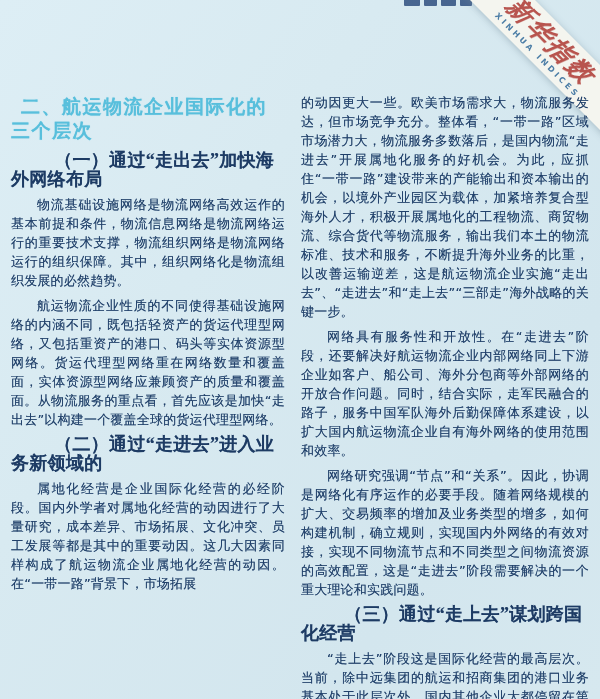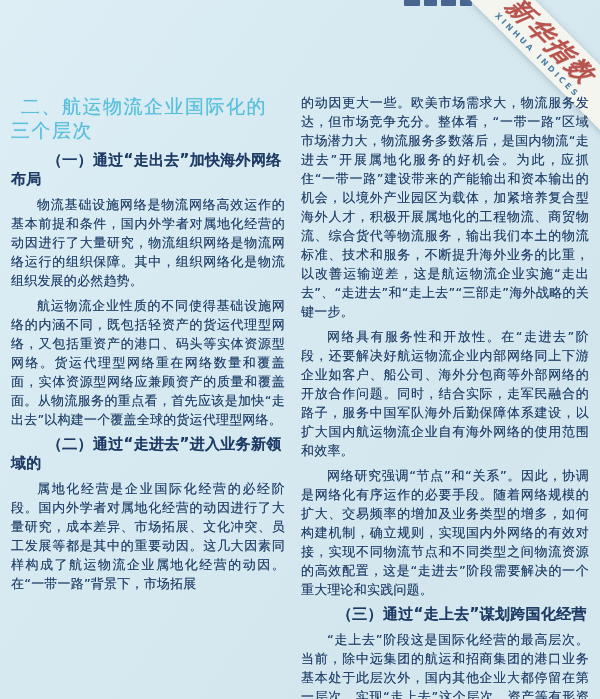--- a/index.html
+++ b/index.html
@@ -57,27 +57,27 @@
   
   .columns {
     position: absolute; top: 93px; left: 11px; width: 578px;
     display: flex; gap: 16px;
     color: #20406a;
     text-shadow: 0 0 0.6px rgba(32, 64, 106, 0.55);
   }
   .col-left  { width: 274px; flex: 0 0 auto; }
   .col-right { flex: 1; }
   .heading {
-    margin: 1px 0 9px; font-size: 19px; line-height: 24px; font-weight: normal;
+    margin: 1px 0 9px; font-size: 19px; line-height: 24px; font-weight: bold;
     color: #58bfdc; letter-spacing: 1.5px; text-indent: 10px;
     text-shadow: 0 0 0.7px rgba(88, 191, 220, 0.7);
   }
   .subhead {
-    margin: 5px 0 6px; font-size: 15px; line-height: 19px; font-weight: bold;
-    color: #1d3b64; text-indent: 2.4em; letter-spacing: 0.3px;
+    margin: 5px 0 6px; font-size: 18px; line-height: 19px; font-weight: bold;
+    color: #1d3b64; text-indent: 2.4em; letter-spacing: 0.3px; font-family: Liberation Serif, serif;
   }
   .para {
     margin: 0 0 6px; font-size: 13px; line-height: 19px;
     text-align: justify; text-indent: 2em; letter-spacing: 0.2px;
   }
   .para.cont { text-indent: 0; }
 </style>
 </head>
 <body>
 
@@ -97,21 +97,21 @@
       <div class="ribbon-cn">新华指数</div>
       <div class="ribbon-en">XINHUA INDICES</div>
     </div>
   </div>
 
   <div class="columns">
 
     <div class="col-left">
       <h1 class="heading">二、航运物流企业国际化的三个层次</h1>
       <h2 class="subhead">（一）通过“走出去”加快海外网络布局</h2>
-      <p class="para">物流基础设施网络是物流网络高效运作的基本前提和条件，国内外学者对属地化经营的动因进行了大量研究，物流组织网络是物流网络运行的组织保障。其中，组织网络化是物流组织发展的必然趋势。</p>
+      <p class="para">物流基础设施网络是物流网络高效运作的基本前提和条件，物流信息网络是物流网络运行的重要技术支撑，物流组织网络是物流网络运行的组织保障。其中，组织网络化是物流组织发展的必然趋势。</p>
       <p class="para">航运物流企业性质的不同使得基础设施网络的内涵不同，既包括轻资产的货运代理型网络，又包括重资产的港口、码头等实体资源型网络。货运代理型网络重在网络数量和覆盖面，实体资源型网络应兼顾资产的质量和覆盖面。从物流服务的重点看，首先应该是加快“走出去”以构建一个覆盖全球的货运代理型网络。</p>
       <h2 class="subhead">（二）通过“走进去”进入业务新领域的</h2>
       <p class="para">属地化经营是企业国际化经营的必经阶段。国内外学者对属地化经营的动因进行了大量研究，成本差异、市场拓展、文化冲突、员工发展等都是其中的重要动因。这几大因素同样构成了航运物流企业属地化经营的动因。在“一带一路”背景下，市场拓展</p>
     </div>
 
     <div class="col-right">
       <p class="para cont">的动因更大一些。欧美市场需求大，物流服务发达，但市场竞争充分。整体看，“一带一路”区域市场潜力大，物流服务多数落后，是国内物流“走进去”开展属地化服务的好机会。为此，应抓住“一带一路”建设带来的产能输出和资本输出的机会，以境外产业园区为载体，加紧培养复合型海外人才，积极开展属地化的工程物流、商贸物流、综合货代等物流服务，输出我们本土的物流标准、技术和服务，不断提升海外业务的比重，以改善运输逆差，这是航运物流企业实施“走出去”、“走进去”和“走上去”“三部走”海外战略的关键一步。</p>
       <p class="para">网络具有服务性和开放性。在“走进去”阶段，还要解决好航运物流企业内部网络同上下游企业如客户、船公司、海外分包商等外部网络的开放合作问题。同时，结合实际，走军民融合的路子，服务中国军队海外后勤保障体系建设，以扩大国内航运物流企业自有海外网络的使用范围和效率。</p>
       <p class="para">网络研究强调“节点”和“关系”。因此，协调是网络化有序运作的必要手段。随着网络规模的扩大、交易频率的增加及业务类型的增多，如何构建机制，确立规则，实现国内外网络的有效对接，实现不同物流节点和不同类型之间物流资源的高效配置，这是“走进去”阶段需要解决的一个重大理论和实践问题。</p>
       <h2 class="subhead">（三）通过“走上去”谋划跨国化经营</h2>

